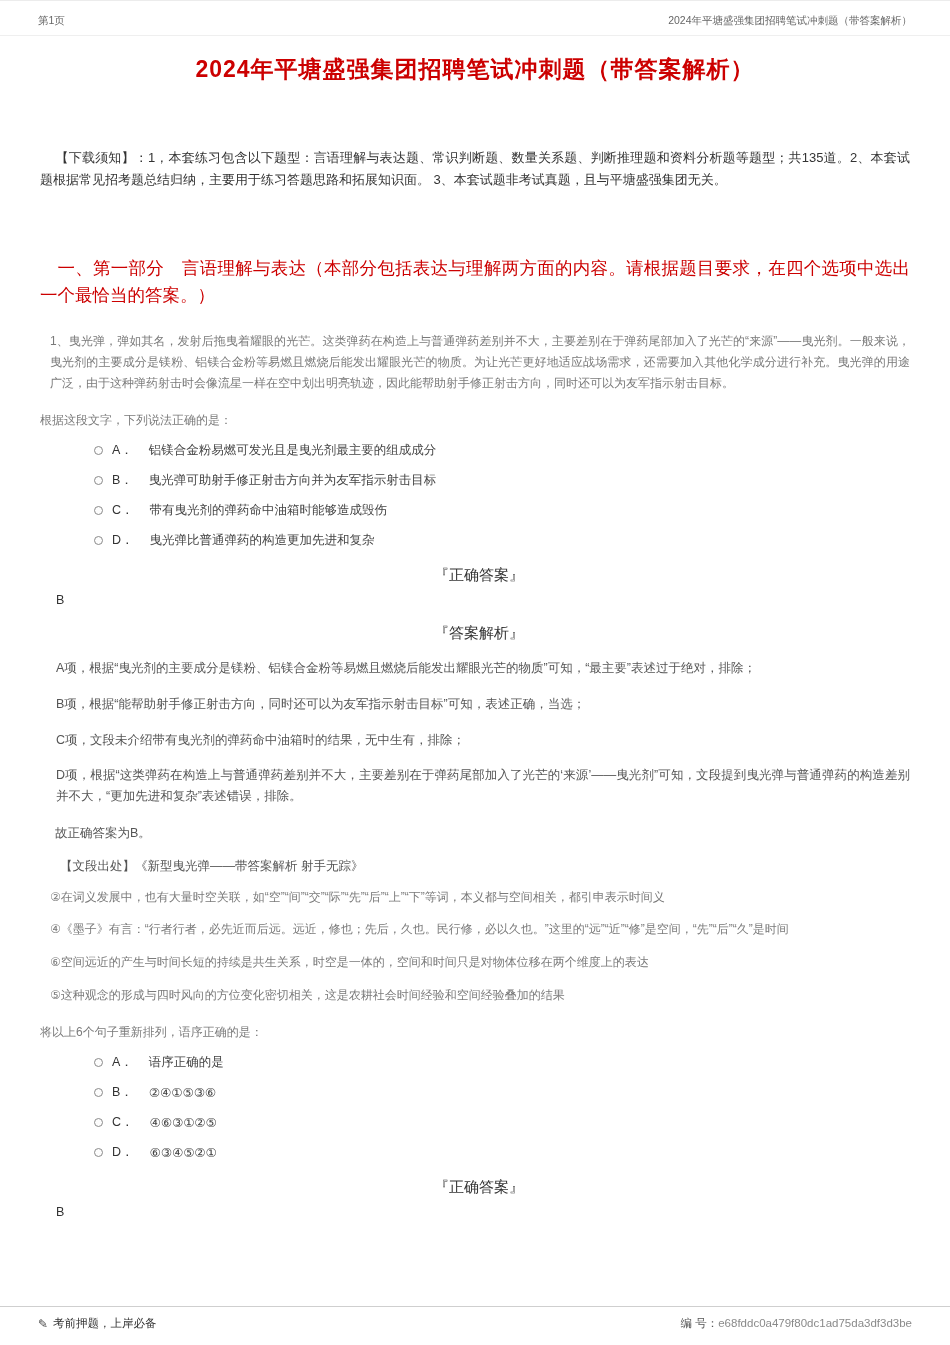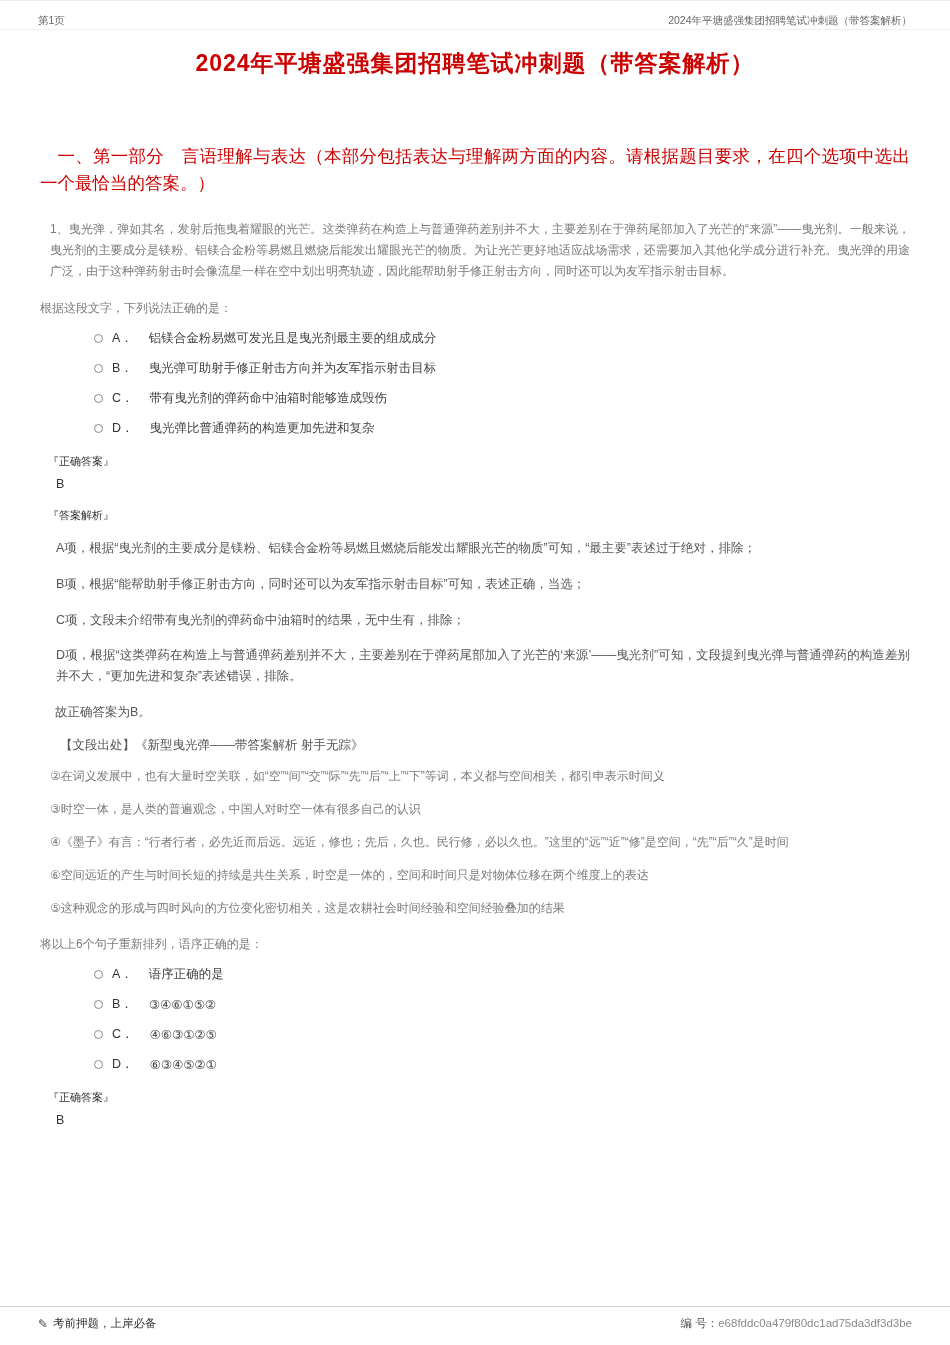--- a/index.html
+++ b/index.html
@@ -4,21 +4,21 @@
 <style>
   * { margin:0; padding:0; box-sizing:border-box; }
   html,body { background:#fff; }
   body { font-family:"Liberation Sans","DejaVu Sans",sans-serif; }
   .page {
     width:950px; height:1345px; position:relative; background:#ffffff;
     overflow:hidden; margin:0 auto; border-top:1px solid #ececec;
   }
   .doc-header {
     display:flex; justify-content:space-between; align-items:flex-end;
-    padding:13px 38px 1px 38px; font-size:10.5px; color:#666;
+    padding:13px 38px 7px 38px; font-size:10.5px; color:#666;
     border-bottom:1px solid #efefef;
   }
   .main { padding:0 40px; }
   .doc-title {
     margin-top:18px; text-align:center; color:#cc0000;
     font-size:23px; font-weight:bold; letter-spacing:1px;
   }
   .notice {
     margin-top:62px; font-size:13px; color:#333; line-height:1.7;
     text-align:justify; text-indent:1.2em;
@@ -36,21 +36,21 @@
   .option {
     display:flex; align-items:center; margin-top:13px;
     font-size:12.5px; color:#444; cursor:default;
   }
   .radio {
     width:9px; height:9px; border:1px solid #8a8a8a; border-radius:50%;
     margin-right:9px; flex:none; background:#fdfdfd;
   }
   .opt-label { margin-right:16px; color:#333; }
   .opt-text { color:#444; }
-  .ans-label { margin-top:17px; margin-left:8px; font-size:11px; color:#333; }
+  .ans-label { margin-top:17px; margin-left:8px; font-size:15px; color:#333;text-align:center; }
   .ans-value { margin-top:8px; margin-left:16px; font-size:12.5px; color:#333; }
   .apara {
     margin-top:15px; margin-left:16px; font-size:12.5px; color:#555;
     line-height:1.65; text-align:justify;
   }
   .conclusion { margin-top:18px; margin-left:15px; font-size:12.5px; color:#555; }
   .source { margin-top:16px; margin-left:20px; font-size:12.5px; color:#555; }
   .q2-sentence {
     margin-top:13px; margin-left:10px; font-size:12px; color:#7a7a7a;
     line-height:1.65; text-align:justify;
@@ -75,20 +75,21 @@
 
   <div class="doc-header">
     <span>第1页</span>
     <span>2024年平塘盛强集团招聘笔试冲刺题（带答案解析）</span>
   </div>
 
   <div class="main">
 
     <h1 class="doc-title">2024年平塘盛强集团招聘笔试冲刺题（带答案解析）</h1>
 
+    <p class="notice">【下载须知】：1，本套练习包含以下题型：言语理解与表达题、常识判断题、数量关系题、判断推理题和资料分析题等题型；共135道。2、本套试题根据常见招考题总结归纳，主要用于练习答题思路和拓展知识面。 3、本套试题非考试真题，且与平塘盛强集团无关。</p>
 
     <h2 class="section-heading">一、第一部分　言语理解与表达（本部分包括表达与理解两方面的内容。请根据题目要求，在四个选项中选出一个最恰当的答案。）</h2>
 
     <p class="stem">1、曳光弹，弹如其名，发射后拖曳着耀眼的光芒。这类弹药在构造上与普通弹药差别并不大，主要差别在于弹药尾部加入了光芒的“来源”——曳光剂。一般来说，曳光剂的主要成分是镁粉、铝镁合金粉等易燃且燃烧后能发出耀眼光芒的物质。为让光芒更好地适应战场需求，还需要加入其他化学成分进行补充。曳光弹的用途广泛，由于这种弹药射击时会像流星一样在空中划出明亮轨迹，因此能帮助射手修正射击方向，同时还可以为友军指示射击目标。</p>
     <p class="prompt">根据这段文字，下列说法正确的是：</p>
 
     <div class="options">
       <div class="option">
         <span class="radio"></span>
         <span class="opt-label">A．</span>
@@ -117,37 +118,36 @@
 
     <p class="apara">A项，根据“曳光剂的主要成分是镁粉、铝镁合金粉等易燃且燃烧后能发出耀眼光芒的物质”可知，“最主要”表述过于绝对，排除；</p>
     <p class="apara">B项，根据“能帮助射手修正射击方向，同时还可以为友军指示射击目标”可知，表述正确，当选；</p>
     <p class="apara">C项，文段未介绍带有曳光剂的弹药命中油箱时的结果，无中生有，排除；</p>
     <p class="apara">D项，根据“这类弹药在构造上与普通弹药差别并不大，主要差别在于弹药尾部加入了光芒的‘来源’——曳光剂”可知，文段提到曳光弹与普通弹药的构造差别并不大，“更加先进和复杂”表述错误，排除。</p>
 
     <p class="conclusion">故正确答案为B。</p>
     <p class="source">【文段出处】《新型曳光弹——带答案解析 射手无踪》</p>
 
     <p class="q2-sentence">②在词义发展中，也有大量时空关联，如“空”“间”“交”“际”“先”“后”“上”“下”等词，本义都与空间相关，都引申表示时间义</p>
-    <p class="q2-sentence">③时空一体，是人类的普遍观念，中国人对时空一体有很多自己的认识</p>
     <p class="q2-sentence">④《墨子》有言：“行者行者，必先近而后远。远近，修也；先后，久也。民行修，必以久也。”这里的“远”“近”“修”是空间，“先”“后”“久”是时间</p>
     <p class="q2-sentence">⑥空间远近的产生与时间长短的持续是共生关系，时空是一体的，空间和时间只是对物体位移在两个维度上的表达</p>
     <p class="q2-sentence">⑤这种观念的形成与四时风向的方位变化密切相关，这是农耕社会时间经验和空间经验叠加的结果</p>
 
     <p class="prompt">将以上6个句子重新排列，语序正确的是：</p>
 
     <div class="options">
       <div class="option">
         <span class="radio"></span>
         <span class="opt-label">A．</span>
         <span class="opt-text">语序正确的是</span>
       </div>
       <div class="option">
         <span class="radio"></span>
         <span class="opt-label">B．</span>
-        <span class="opt-text">③④⑥①⑤②</span>
+        <span class="opt-text">②④①⑤③⑥</span>
       </div>
       <div class="option">
         <span class="radio"></span>
         <span class="opt-label">C．</span>
         <span class="opt-text">④⑥③①②⑤</span>
       </div>
       <div class="option">
         <span class="radio"></span>
         <span class="opt-label">D．</span>
         <span class="opt-text">⑥③④⑤②①</span>

